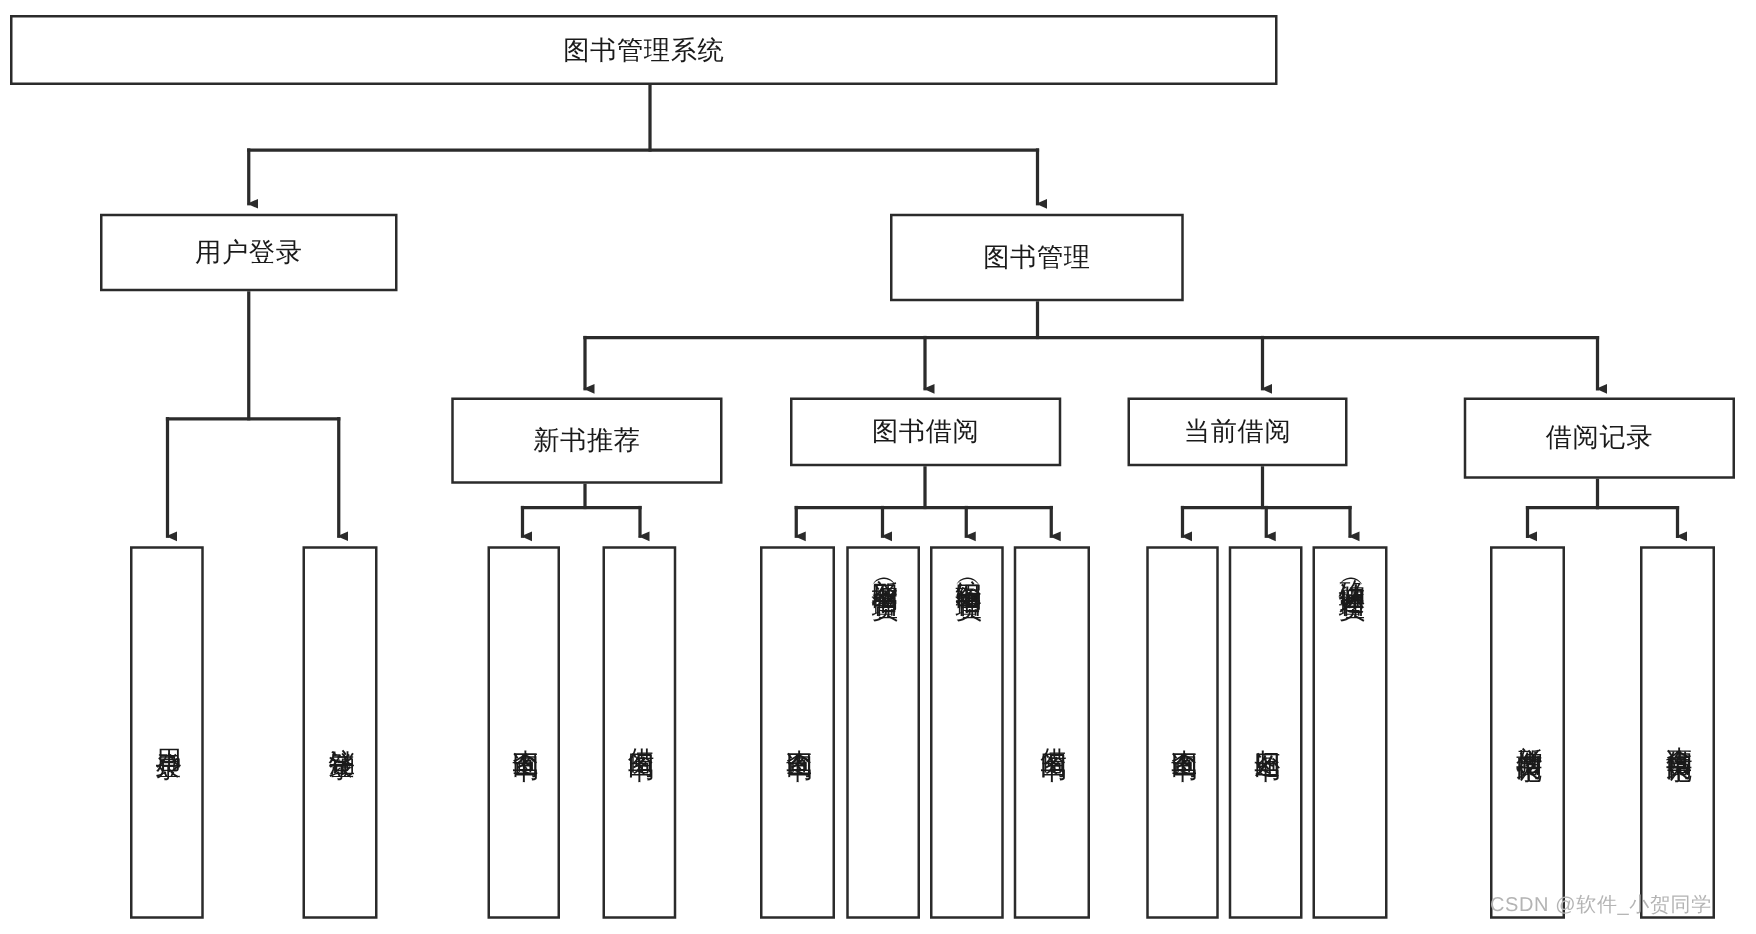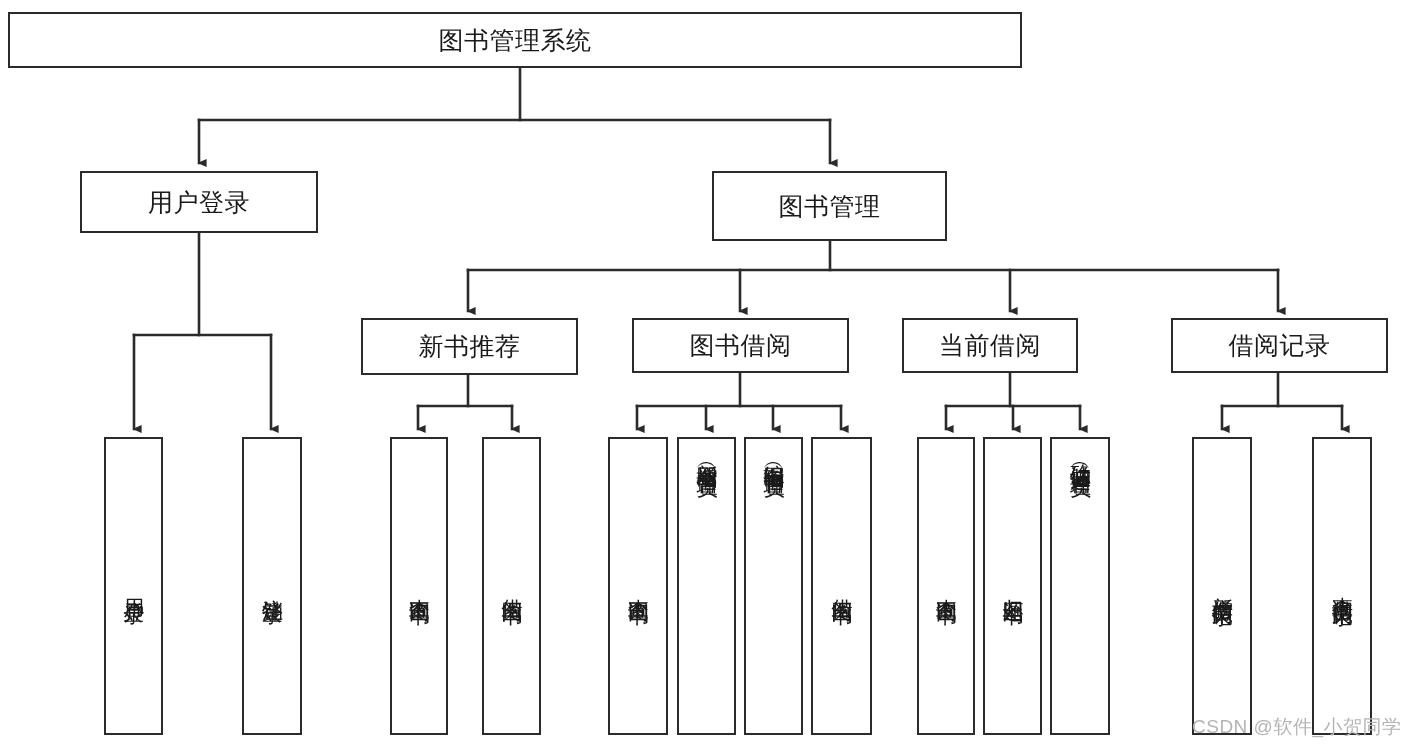--- a/index.html
+++ b/index.html
@@ -29,21 +29,21 @@
   .node-box {
     position: absolute;
     box-sizing: border-box;
     border: 2px solid #2b2b2b;
     background: #ffffff;
     display: flex;
     align-items: center;
     justify-content: center;
   }
   .node-label-h {
-    font-size: 25px;
+    font-size: 21px;
     color: #1a1a1a;
     letter-spacing: 0.5px;
     white-space: nowrap;
     line-height: 1;
   }
   .node-label-v {
     font-size: 21px;
     color: #1a1a1a;
     line-height: 1.28;
     writing-mode: vertical-rl;
@@ -55,21 +55,21 @@
     align-items: flex-start;
     justify-content: center;
     padding-top: 8px;
   }
   .leaf-box.mid {
     align-items: center;
     padding-top: 0;
   }
   .watermark {
     position: absolute;
-    font-size: 19px;
+    font-size: 16px;
     color: #b4b4b4;
     white-space: nowrap;
     letter-spacing: 0.5px;
     text-align: center;
   }
 </style>
 </head>
 <body>
 
 <div id="diagram-root">
@@ -129,30 +129,30 @@
     <span class="node-label-h">图书管理系统</span>
   </div>
 
   <div class="node-box" style="left:80px; top:171px; width:238px; height:62px;">
     <span class="node-label-h">用户登录</span>
   </div>
   <div class="node-box" style="left:712px; top:171px; width:235px; height:70px;">
     <span class="node-label-h">图书管理</span>
   </div>
 
-  <div class="node-box" style="left:361px; top:318px; width:217px; height:57px;">
+  <div class="node-box" style="left:361px; top:318px; width:217px; height:69px;">
     <span class="node-label-h">新书推荐</span>
   </div>
   <div class="node-box" style="left:632px; top:318px; width:217px; height:55px;">
     <span class="node-label-h">图书借阅</span>
   </div>
   <div class="node-box" style="left:902px; top:318px; width:176px; height:55px;">
     <span class="node-label-h">当前借阅</span>
   </div>
-  <div class="node-box" style="left:1171px; top:318px; width:217px; height:55px;">
+  <div class="node-box" style="left:1171px; top:318px; width:217px; height:65px;">
     <span class="node-label-h">借阅记录</span>
   </div>
 
   <div class="node-box leaf-box mid" style="left:104px; top:437px; width:59px; height:298px;">
     <span class="node-label-v">用户登录</span>
   </div>
   <div class="node-box leaf-box mid" style="left:242px; top:437px; width:60px; height:298px;">
     <span class="node-label-v">注销登录</span>
   </div>
   <div class="node-box leaf-box mid" style="left:390px; top:437px; width:58px; height:298px;">

